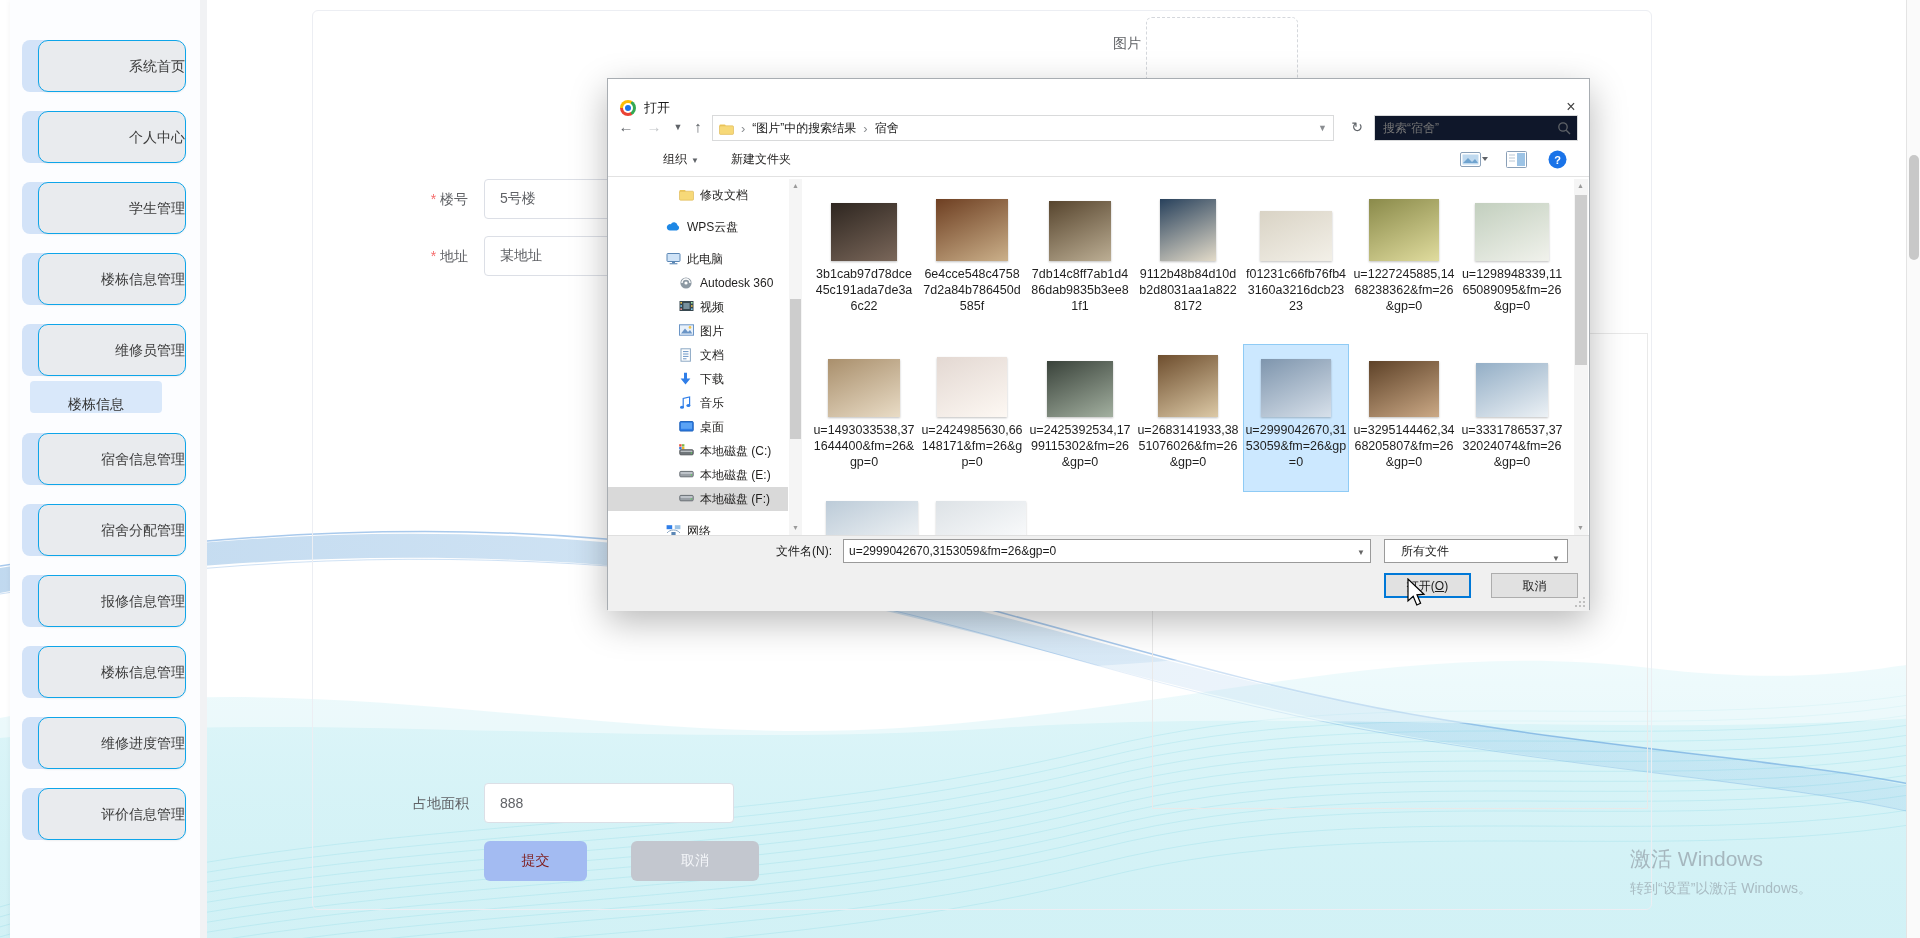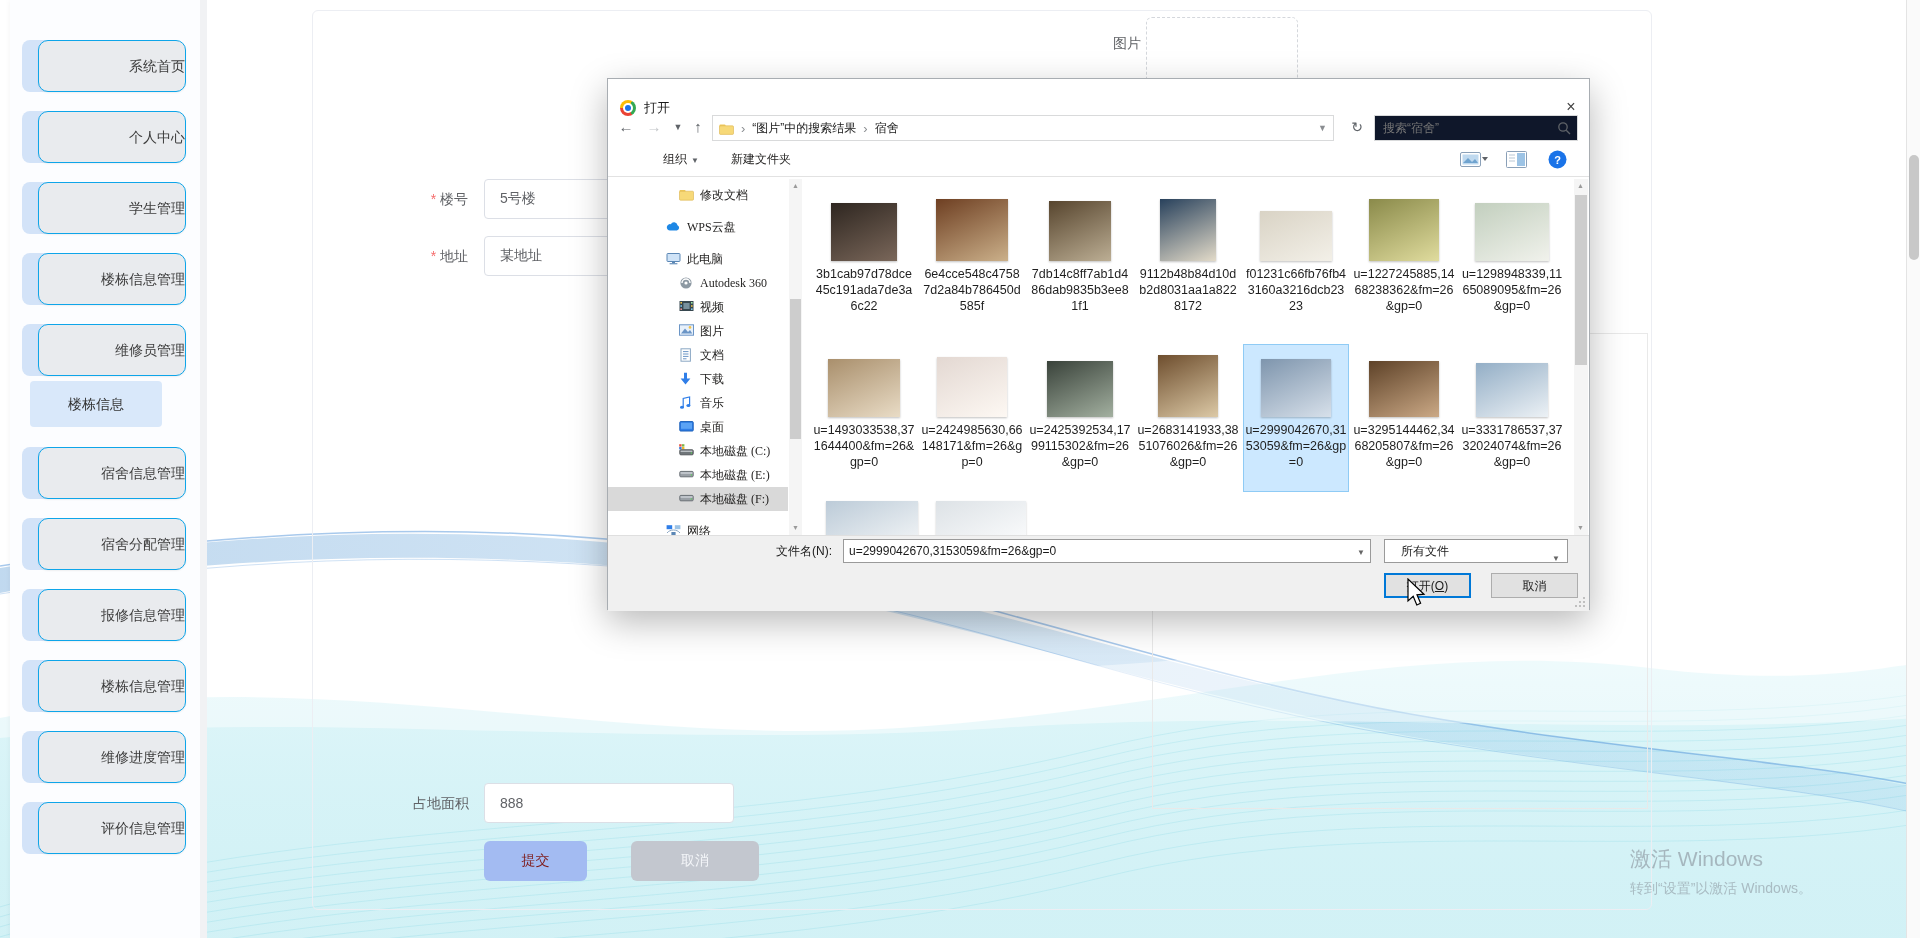--- a/index.html
+++ b/index.html
@@ -17,21 +17,21 @@
   
   .sidebar { position:absolute; left:10px; top:0; width:190px; height:938px; background:#fcfdff; z-index:2;
     box-shadow:0 0 6px rgba(0,0,0,0.05); }
   .side-strip { position:absolute; left:200px; top:0; width:7px; height:938px; background:#f1f2f4; z-index:2; }
   .side-menu { position:absolute; left:0; top:40px; width:190px; }
   .side-item { position:relative; height:52px; margin:0 0 19px 0; }
   .side-item .side-accent { position:absolute; left:12px; top:0; width:30px; height:52px; background:#d3e3f8; border-radius:8px; }
   .side-item .side-btn { position:absolute; left:28px; top:0; width:148px; height:52px; background:#e9ebee;
     border:1px solid #0ea5e9; border-radius:10px; color:#3c3c3c; font-size:14px; line-height:50px; text-align:right;
     box-shadow:0 1px 2px rgba(0,0,0,0.06); }
-  .side-sub { position:relative; left:20px; width:132px; height:46px; margin:-14px 0 20px 0; background:var(--sidebar_active_bg,#d9e8fa);
+  .side-sub { position:relative; left:20px; width:132px; height:32px; margin:-14px 0 20px 0; background:var(--sidebar_active_bg,#d9e8fa);
     border-radius:4px; color:#333; font-size:14px; line-height:46px; text-align:center; }
 
   
   .card { position:absolute; left:312px; top:10px; width:1340px; height:900px; border:1px solid #eceef3;
     border-radius:6px; z-index:1; background:transparent; }
   .form-label { position:absolute; color:#606266; font-size:14px; text-align:right; }
   .req:before { content:"* "; color:#f56c6c; }
   .form-input { position:absolute; height:40px; border:1px solid #dcdfe6; border-radius:4px; background:#fff;
     color:#606266; font-size:14px; padding:0 15px; font-family:"Liberation Sans",sans-serif; }
   .upload-dashed { position:absolute; left:833px; top:6px; width:152px; height:150px; border:1px dashed #d4d7dc;
@@ -76,21 +76,21 @@
 
   .tool-row { position:absolute; left:0; top:64px; width:100%; height:34px; border-bottom:1px solid #e2e2e2; background:#fff; }
   .tool-item { position:absolute; top:0; height:33px; line-height:33px; font-size:12px; color:#201f1e; }
   .tool-caret { font-size:8px; color:#5f6368; margin-left:4px; }
   .tb-ico { position:absolute; top:8px; }
 
   .dlg-body { position:absolute; left:0; top:98px; width:100%; height:358px; background:#fff; }
 
   
   .tree { position:absolute; left:0; top:104px; width:180px; }
-  .tree-item { position:relative; height:24px; line-height:24px; display:flex; align-items:center; font-size:12px; color:#201f1e;font-family:Liberation Serif, serif; }
+  .tree-item { position:relative; height:24px; line-height:24px; display:flex; align-items:center; font-size:12px; color:#201f1e; }
   .tree-item.gap { margin-top:8px; }
   .tree-item.ind0 { padding-left:58px; }
   .tree-item.ind1 { padding-left:71px; }
   .tree-item.sel { background:#d9d9d9; }
   .tree-ico { width:15px; height:15px; margin-right:6px; flex:0 0 15px; display:inline-block; }
   .tree-ico svg { display:block; }
   .tree-label { white-space:nowrap; }
   .tree-scroll { position:absolute; left:181px; top:100px; width:13px; height:356px; background:#f5f5f5; }
   .tree-scroll .thumb { position:absolute; left:1px; top:120px; width:11px; height:140px; background:#cdcdcd; }
   .scroll-arrow { position:absolute; left:0; width:13px; height:14px; color:#9a9a9a; font-size:7px; text-align:center; line-height:14px; }

